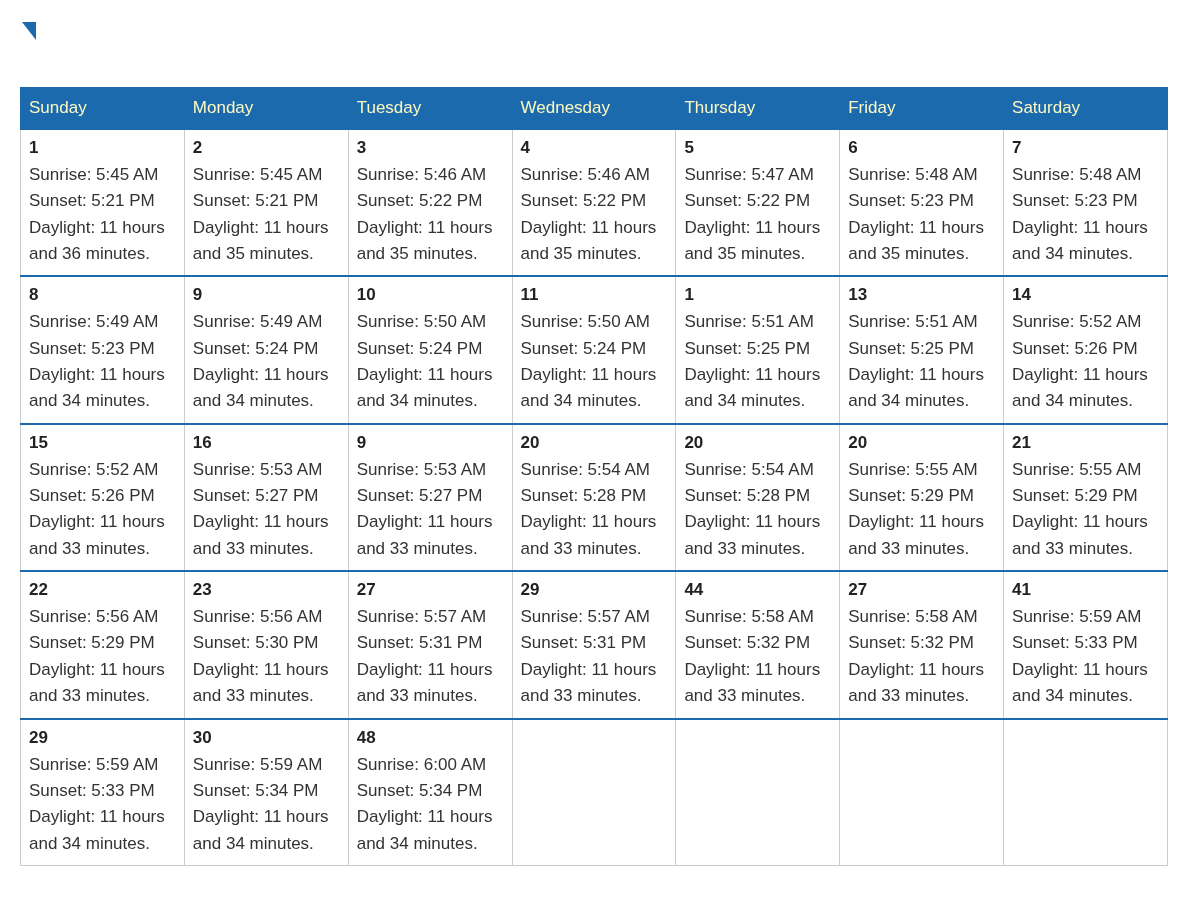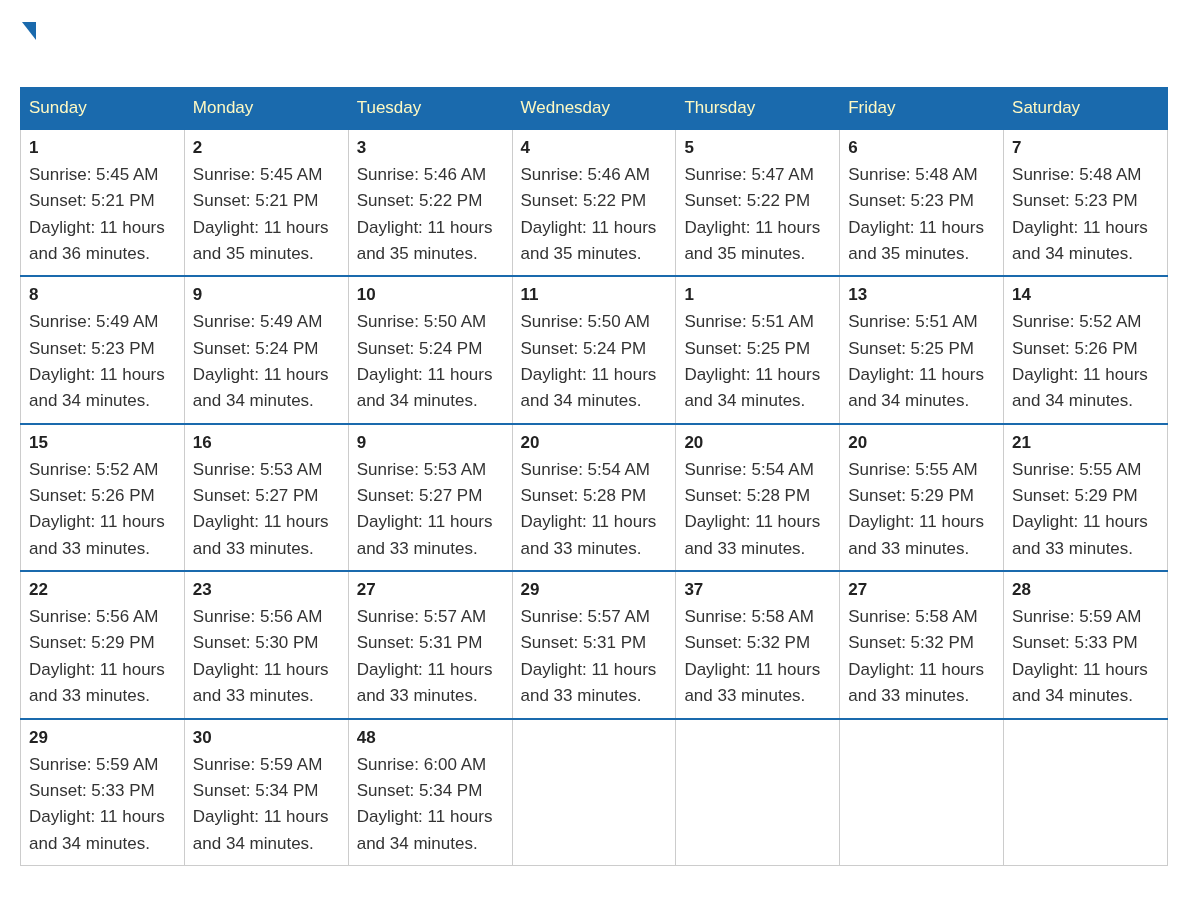--- a/index.html
+++ b/index.html
@@ -232,29 +232,29 @@
         </td>
         <td>
           <span class="day-number">27</span>
 <div class="day-info">Sunrise: 5:57 AM<br>Sunset: 5:31 PM<br>Daylight: 11 hours and 33 minutes.</div>
         </td>
         <td>
           <span class="day-number">29</span>
 <div class="day-info">Sunrise: 5:57 AM<br>Sunset: 5:31 PM<br>Daylight: 11 hours and 33 minutes.</div>
         </td>
         <td>
-          <span class="day-number">37</span>
+          <span class="day-number">44</span>
 <div class="day-info">Sunrise: 5:58 AM<br>Sunset: 5:32 PM<br>Daylight: 11 hours and 33 minutes.</div>
         </td>
         <td>
           <span class="day-number">27</span>
 <div class="day-info">Sunrise: 5:58 AM<br>Sunset: 5:32 PM<br>Daylight: 11 hours and 33 minutes.</div>
         </td>
         <td>
-          <span class="day-number">28</span>
+          <span class="day-number">41</span>
 <div class="day-info">Sunrise: 5:59 AM<br>Sunset: 5:33 PM<br>Daylight: 11 hours and 34 minutes.</div>
         </td>
       </tr>
       <tr>
         <td>
           <span class="day-number">29</span>
 <div class="day-info">Sunrise: 5:59 AM<br>Sunset: 5:33 PM<br>Daylight: 11 hours and 34 minutes.</div>
         </td>
         <td>
           <span class="day-number">30</span>

